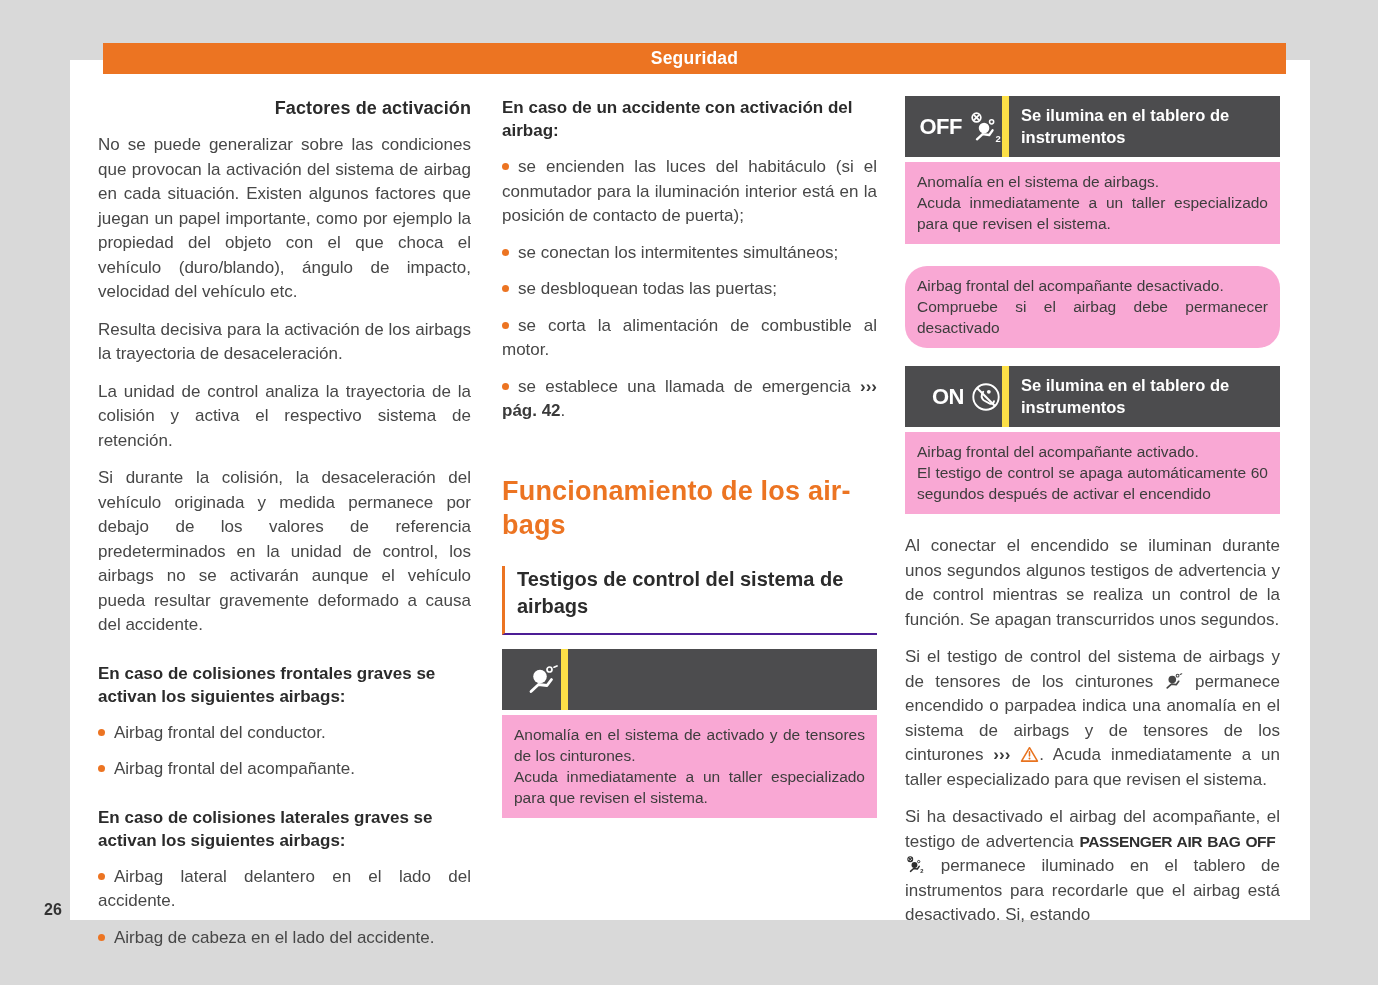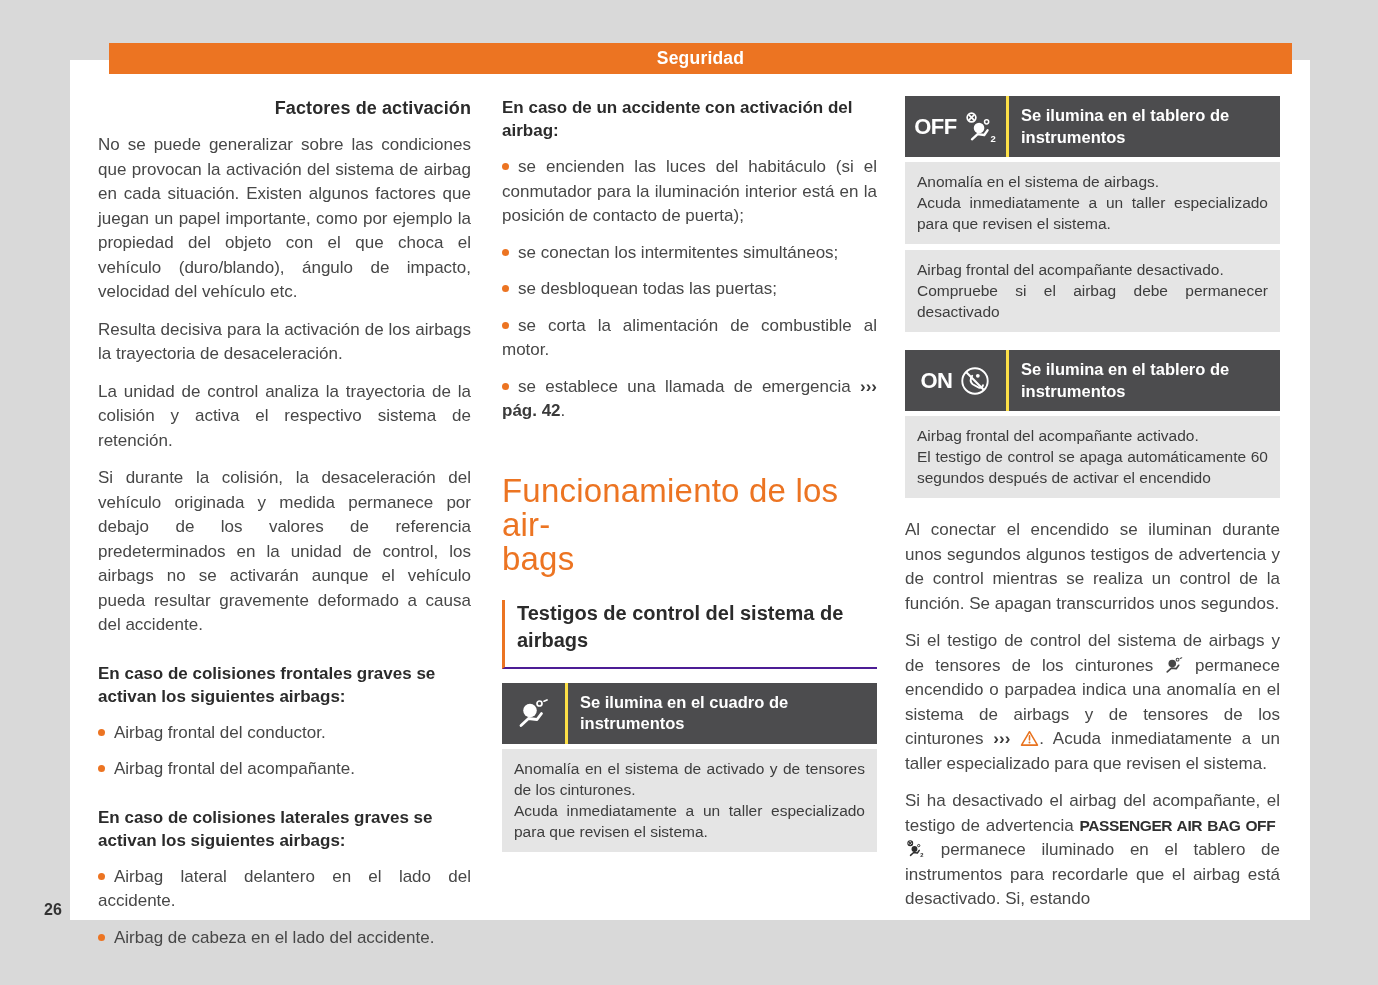--- a/index.html
+++ b/index.html
@@ -10,21 +10,21 @@
     position:relative;
     overflow:hidden;
     color:#444;
   }
   .page {
     position:absolute; left:70px; top:60px;
     width:1240px; height:860px;
     background:#ffffff;
   }
   .header-bar {
-    position:absolute; left:109px; top:43px;
+    position:absolute; left:103px; top:43px;
     width:1183px; height:31px;
     background:#ec7422;
     display:flex; align-items:center; justify-content:center;
     z-index:3;
   }
   .header-bar span {
     color:#fff; font-size:17.5px; font-weight:600; letter-spacing:.2px;
   }
   .page-number {
     position:absolute; left:44px; top:901px;
@@ -55,56 +55,56 @@
     text-align:justify; margin-bottom:12px;
     hyphens:auto; -webkit-hyphens:auto;
   }
   .dot {
     display:inline-block; width:7px; height:7px; border-radius:50%;
     background:#ec7422; margin-right:9px; position:relative; top:-2px;
   }
   .xref { font-weight:700; color:#3a3a3a; }
 
   .section-heading {
-    font-size:33px; line-height:34px; font-weight:400; color:#ec7422;
+    font-size:27px; line-height:34px; font-weight:700; color:#ec7422;
     margin:50px 0 24px 0; letter-spacing:.2px;
   }
   .subsection-heading {
     font-size:20px; line-height:27px; font-weight:700; color:#2b2b2b;
     border-left:3px solid #ec7422;
     border-bottom:2px solid #4c1d95;
     padding:0 0 13px 12px;
     margin-bottom:14px;
   }
 
   
   .dark-box {
     display:flex; background:#4c4c4e; color:#fff; min-height:61px;
     align-items:stretch;
   }
   .dark-box .icon-cell {
-    display:flex; align-items:center; justify-content:center;
-    border-right:3px solid #fde047; gap:6px; flex:none;
+    display:flex; align-items:center; justify-content:flex-end;
+    border-right:7px solid #fde047; gap:6px; flex:none;
   }
   .dark-box .icon-cell.narrow { width:66px; }
   .dark-box .icon-cell.wide   { width:104px; }
   .dark-box .title-cell {
     flex:1; display:flex; align-items:center;
     padding:9px 12px;
     font-size:16.5px; line-height:21.5px; font-weight:700;
   }
   .onoff-label {
     font-size:22px; font-weight:800; letter-spacing:-.5px;
   }
   .gray-box {
-    background:#e5e5e5; padding:9px 12px 10px 12px; margin-top:5px;
+    background:#f9a8d4; padding:9px 12px 10px 12px; margin-top:5px;
     font-size:15.5px; line-height:21px; color:#3d3d3d;
     text-align:justify; hyphens:auto; -webkit-hyphens:auto;
   }
-  .gray-box + .gray-box { margin-top:6px; }
+  .gray-box + .gray-box { margin-top:22px;border-radius:22px; }
   .box-group { margin-bottom:18px; }
 
   
   .inline-icon { display:inline-block; vertical-align:-3px; }
   .passenger-off {
     font-weight:800; font-size:15.5px; letter-spacing:-.4px; color:#2e2e2e;
     white-space:nowrap;
   }
   .col3 p.body.p-after-boxes { margin-top:20px; }
 </style>
@@ -151,21 +151,20 @@
 
     <div class="dark-box">
       <div class="icon-cell narrow">
         <svg class="inline-icon" width="34" height="32" viewBox="0 0 34 32" fill="none">
           <circle cx="13" cy="13.5" r="6.8" fill="#fff"></circle>
           <circle cx="22.5" cy="6.5" r="2.5" stroke="#fff" stroke-width="1.7"></circle>
           <line x1="27" y1="4.2" x2="30" y2="3" stroke="#fff" stroke-width="1.7" stroke-linecap="round"></line>
           <path d="M4 28.5 L11.5 21.5 L20 22.5 L24.5 16.5" stroke="#fff" stroke-width="2.8" stroke-linecap="round" stroke-linejoin="round"></path>
         </svg>
       </div>
-      <div class="title-cell">Se ilumina en el cuadro de instrumentos</div>
     </div>
     <div class="gray-box">
       <div>Anomalía en el sistema de activado y de tensores de los cinturones.</div>
       <div>Acuda inmediatamente a un taller especializado para que revisen el sistema.</div>
     </div>
   </div>
 
   <div class="col col3">
 
     <div class="box-group">

